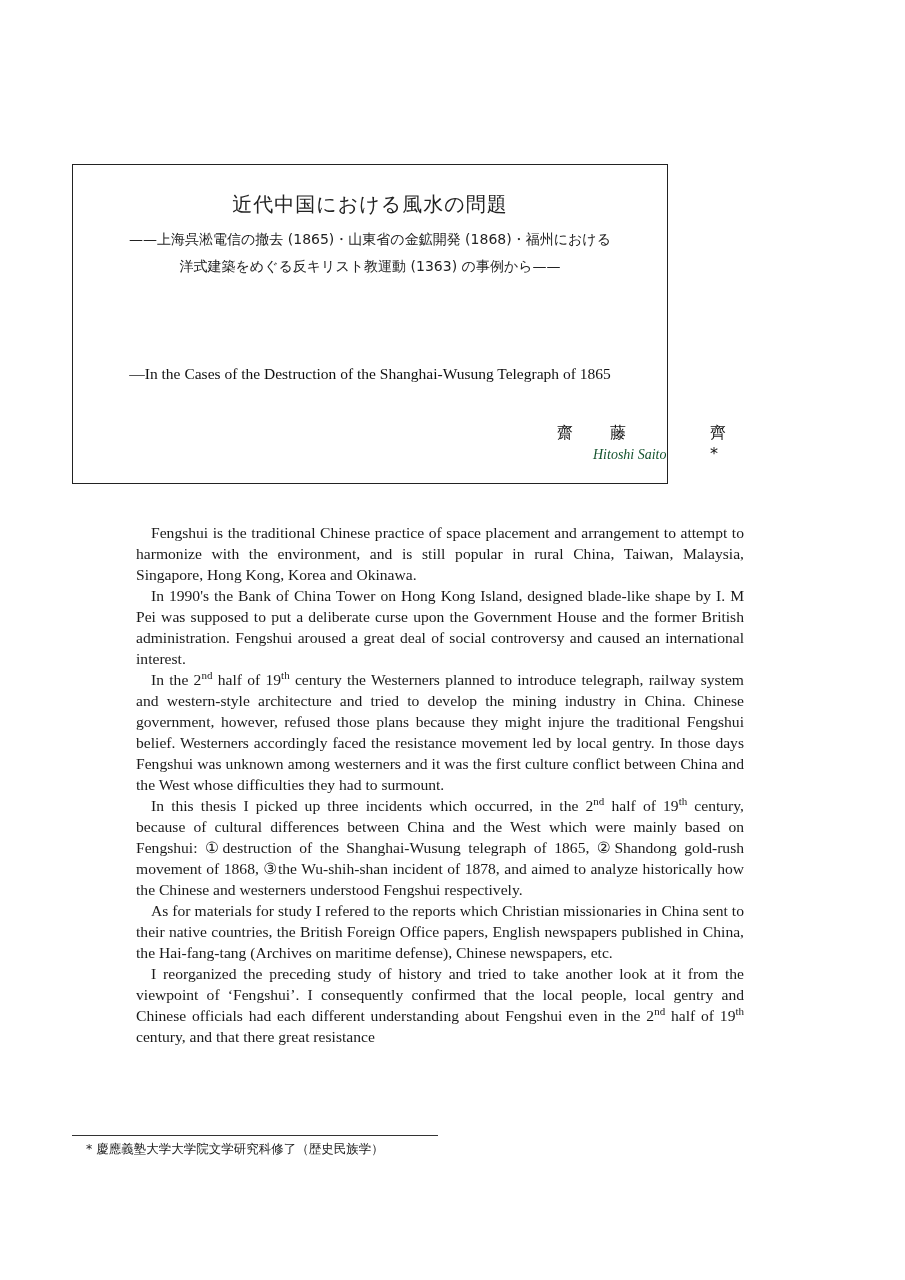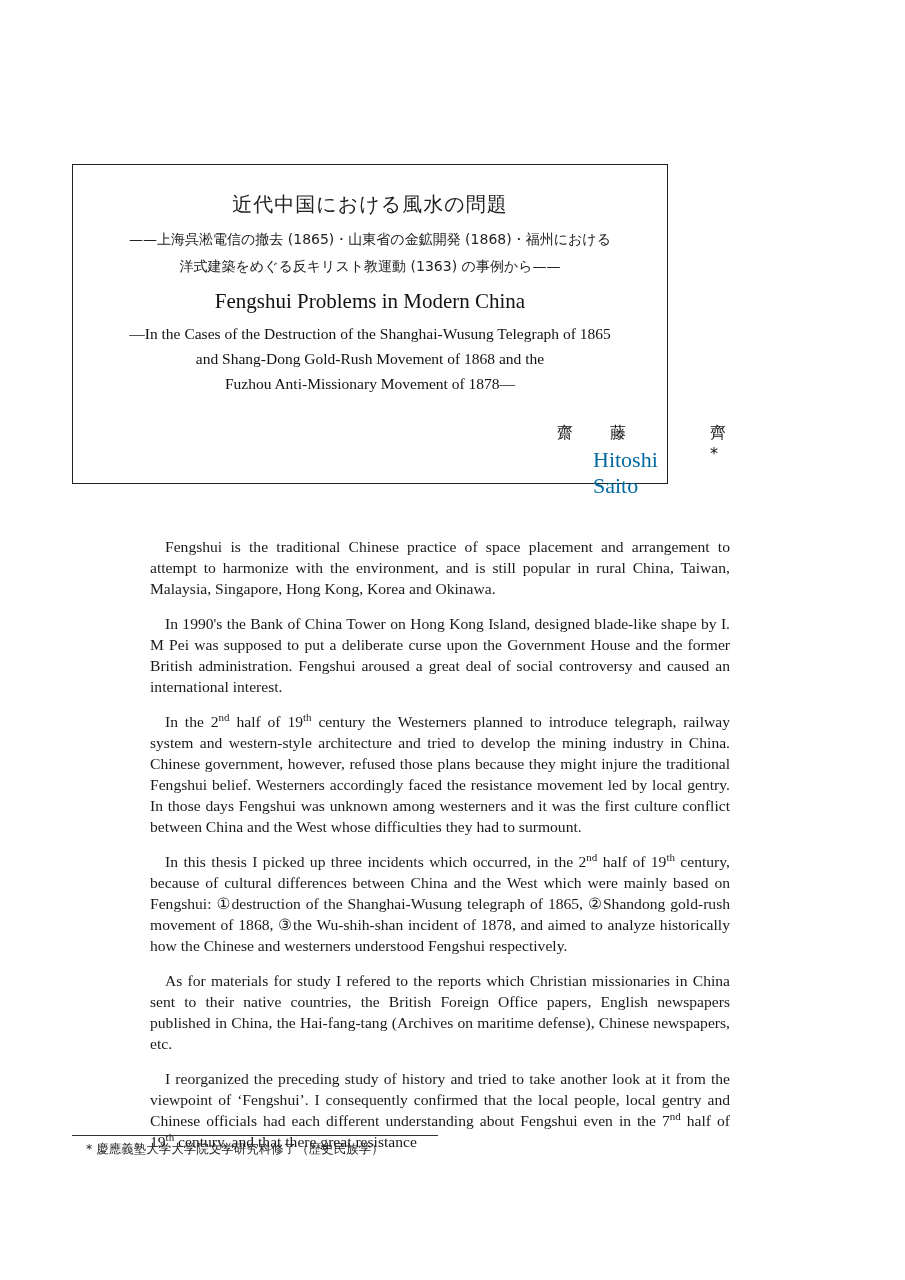--- a/index.html
+++ b/index.html
@@ -20,71 +20,68 @@
       font-family: "DejaVu Sans", sans-serif; font-size: 14px; color: #222;
     }
     .jp-sub.l1 { top: 66px; }
     .jp-sub.l2 { top: 93px; }
     .en-title {
       position: absolute; left: 0; right: 0; top: 124px; text-align: center;
       font-size: 21px; color: #111;
     }
     .en-sub {
       position: absolute; left: 0; right: 0; text-align: center;
-      font-size: 15.5px; color: #111;
+      font-size: 15.5px; color: #111; margin-top: 40px;
     }
     .en-sub.l1 { top: 160px; }
     .en-sub.l2 { top: 185px; }
     .en-sub.l3 { top: 210px; }
     .author-jp {
       position: absolute; top: 258px; font-family: "DejaVu Sans", sans-serif;
       font-size: 16px; color: #111;
     }
     .author-jp.a1 { left: 484px; }
     .author-jp.a2 { left: 537px; }
     .author-jp.a3 { left: 637px; }
     .author-en {
-      position: absolute; left: 520px; top: 282px; font-size: 22px; color: #0369a1;
+      position: absolute; left: 520px; top: 282px; font-style: italic; font-size: 14px; color: #14532d;
     }
     .abstract {
       position: absolute; left: 136px; top: 522px; width: 608px;
       font-size: 15.6px; line-height: 21px; color: #1a1a1a;
       text-align: justify;
     }
-    .abstract p { margin: 14px; text-indent: 15px; }
+    .abstract p { margin: 0; text-indent: 15px; }
     .abstract sup { font-size: 11px; line-height: 0; }
     .footnote-rule {
       position: absolute; left: 72px; top: 1135px; width: 366px; height: 0;
       border-top: 1px solid #333;
     }
     .footnote {
       position: absolute; left: 86px; top: 1141px; font-family: "DejaVu Sans", sans-serif;
       font-size: 12.5px; color: #222;
     }
   </style>
 </head>
 <body>
 
 <div class="title-box">
   <div class="jp-title">近代中国における風水の問題</div>
   <div class="jp-sub l1">——上海呉淞電信の撤去 (1865)・山東省の金鉱開発 (1868)・福州における</div>
   <div class="jp-sub l2">洋式建築をめぐる反キリスト教運動 (1363) の事例から——</div>
-  <div class="en-title">Fengshui Problems in Modern China</div>
   <div class="en-sub l1">—In the Cases of the Destruction of the Shanghai-Wusung Telegraph of 1865</div>
-  <div class="en-sub l2">and Shang-Dong Gold-Rush Movement of 1868 and the</div>
-  <div class="en-sub l3">Fuzhou Anti-Missionary Movement of 1878—</div>
   <span class="author-jp a1">齋</span>
   <span class="author-jp a2">藤</span>
   <span class="author-jp a3">齊*</span>
   <div class="author-en">Hitoshi Saito</div>
 </div>
 
 <div class="abstract">
   <p>Fengshui is the traditional Chinese practice of space placement and arrangement to attempt to harmonize with the environment, and is still popular in rural China, Taiwan, Malaysia, Singapore, Hong Kong, Korea and Okinawa.</p>
   <p>In 1990's the Bank of China Tower on Hong Kong Island, designed blade-like shape by I. M Pei was supposed to put a deliberate curse upon the Government House and the former British administration. Fengshui aroused a great deal of social controversy and caused an international interest.</p>
   <p><span>In the 2</span><sup>nd</sup><span> half of 19</span><sup>th</sup><span> century the Westerners planned to introduce telegraph, railway system and western-style architecture and tried to develop the mining industry in China.  Chinese government, however, refused those plans because they might injure the traditional Fengshui belief.  Westerners accordingly faced the resistance movement led by local gentry.  In those days Fengshui was unknown among westerners and it was the first culture conflict between China and the West whose difficulties they had to surmount.</span></p>
   <p><span>In this thesis I picked up three incidents which occurred, in the 2</span><sup>nd</sup><span> half of 19</span><sup>th</sup><span> century, because of cultural differences between China and the West which were mainly based on Fengshui: ①destruction of the Shanghai-Wusung telegraph of 1865, ②Shandong gold-rush movement of 1868, ③the Wu-shih-shan incident of 1878, and aimed to analyze historically how the Chinese and westerners understood Fengshui respectively.</span></p>
   <p>As for materials for study I refered to the reports which Christian missionaries in China sent to their native countries, the British Foreign Office papers, English newspapers published in China, the Hai-fang-tang (Archives on maritime defense), Chinese newspapers, etc.</p>
-  <p><span>I reorganized the preceding study of history and tried to take another look at it from the viewpoint of ‘Fengshui’.  I consequently confirmed that the local people, local gentry and Chinese officials had each different understanding about Fengshui even in the 7</span><sup>nd</sup><span> half of 19</span><sup>th</sup><span> century, and that there great resistance</span></p>
+  <p><span>I reorganized the preceding study of history and tried to take another look at it from the viewpoint of ‘Fengshui’.  I consequently confirmed that the local people, local gentry and Chinese officials had each different understanding about Fengshui even in the 2</span><sup>nd</sup><span> half of 19</span><sup>th</sup><span> century, and that there great resistance</span></p>
 </div>
 
 <div class="footnote-rule"></div>
 <div class="footnote">*  慶應義塾大学大学院文学研究科修了（歴史民族学）</div>
 
 </body></html>

